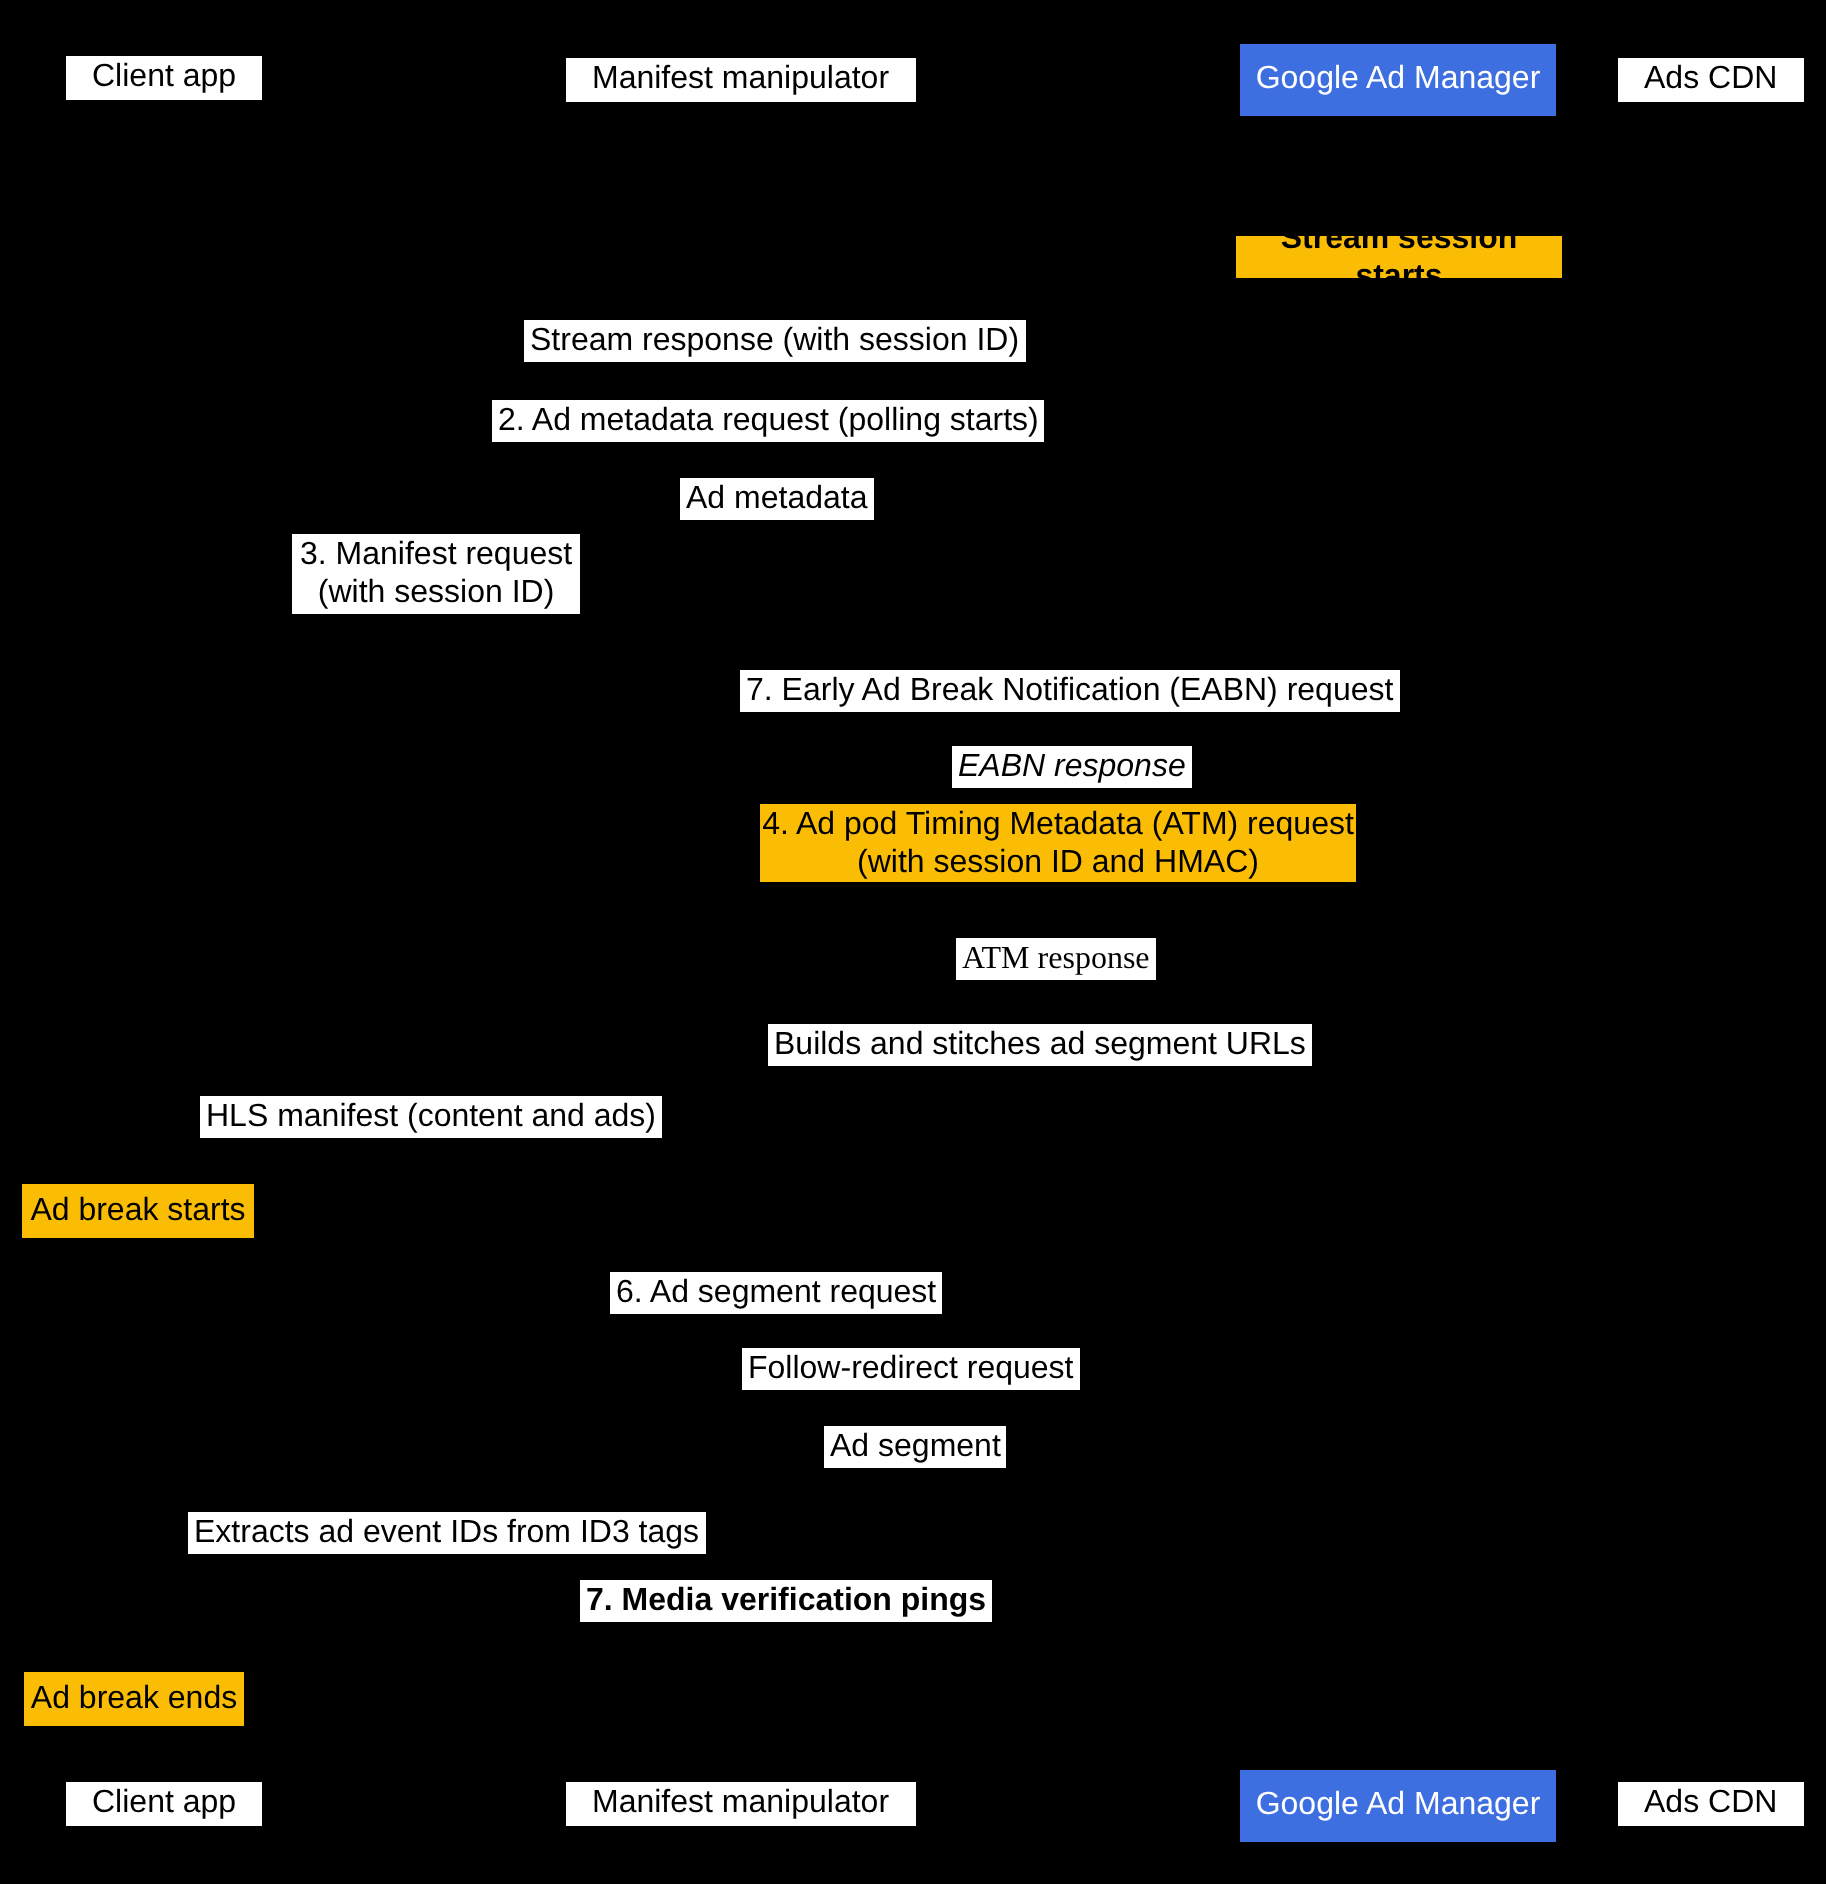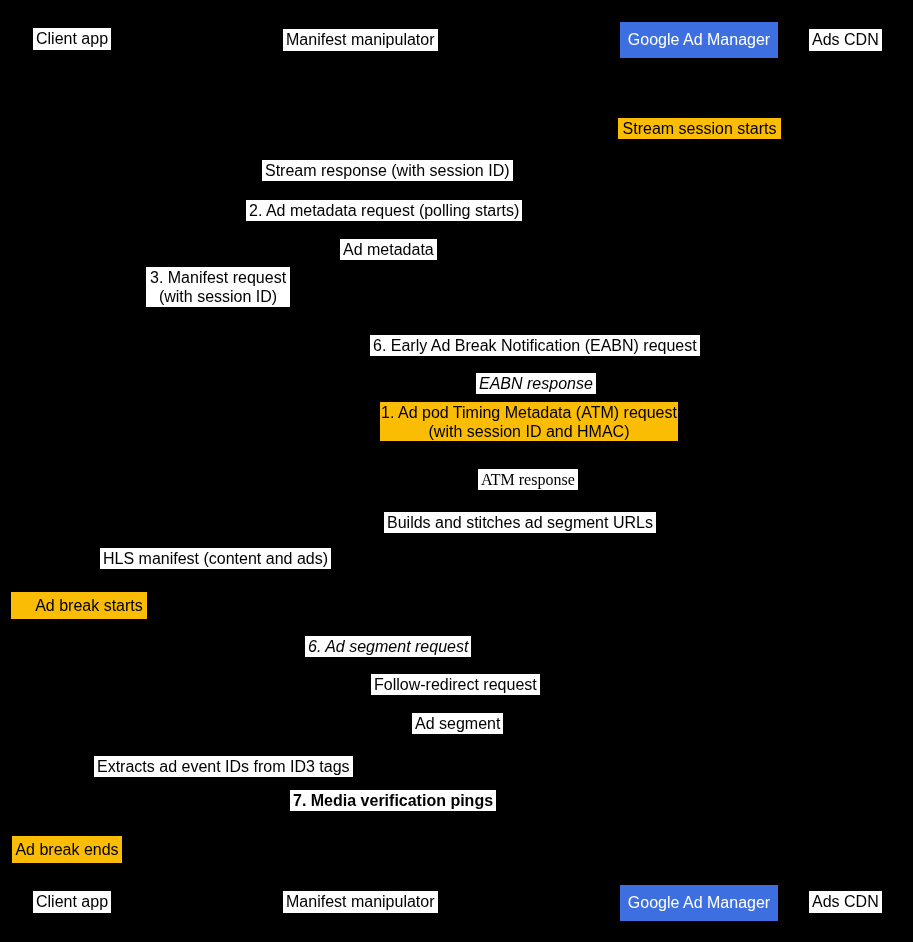--- a/index.html
+++ b/index.html
@@ -53,21 +53,21 @@
     text-align: center;
     white-space: pre-line;
     line-height: 19px;
   }
   
   .participant {
     position: absolute;
     background: var(--label-bg);
     color: var(--label-text);
     line-height: 22px;
-    padding: 0 3px;
+    padding: 0 13px;
     white-space: nowrap;
   }
   .participant.gam {
     background: var(--gam-bg);
     color: var(--gam-text);
     display: flex;
     align-items: center;
     justify-content: center;
     font-weight: 500;
     padding: 0;
@@ -77,47 +77,47 @@
 <body>
 
 <div class="canvas">
 
   <div class="participant" style="left:33px; top:28px;">Client app</div>
   <div class="participant" style="left:283px; top:29px;">Manifest manipulator</div>
   <div class="participant gam" style="left:620px; top:22px; width:158px; height:36px;">Google Ad Manager</div>
   <div class="participant" style="left:809px; top:29px;">Ads CDN</div>
 
 
-  <div class="note" style="left:618px; top:118px; width:163px; height:21px;">Stream session starts</div>
+  <div class="note" style="left:618px; top:118px; width:163px; height:21px;font-weight:bold;">Stream session starts</div>
 
   <div class="lbl" style="left:262px; top:160px;">Stream response (with session ID)</div>
 
   <div class="lbl" style="left:246px; top:200px;">2. Ad metadata request (polling starts)</div>
 
   <div class="lbl" style="left:340px; top:239px;text-align:center;">Ad metadata</div>
 
   <div class="lbl multiline" style="left:146px; top:267px;">3. Manifest request
 (with session ID)</div>
 
-  <div class="lbl" style="left:370px; top:335px;">6. Early Ad Break Notification (EABN) request</div>
+  <div class="lbl" style="left:370px; top:335px;">7. Early Ad Break Notification (EABN) request</div>
 
   <div class="lbl" style="left:476px; top:373px;font-style:italic;">EABN response</div>
 
-  <div class="note" style="left:380px; top:402px; width:298px; height:39px;">1. Ad pod Timing Metadata (ATM) request
+  <div class="note" style="left:380px; top:402px; width:298px; height:39px;">4. Ad pod Timing Metadata (ATM) request
 (with session ID and HMAC)</div>
 
   <div class="lbl" style="left:478px; top:469px;font-family:Liberation Serif, serif;">ATM response</div>
 
   <div class="lbl" style="left:384px; top:512px;">Builds and stitches ad segment URLs</div>
 
   <div class="lbl" style="left:100px; top:548px;">HLS manifest (content and ads)</div>
 
-  <div class="note" style="left:11px; top:592px; width:116px; height:27px;padding-left:20px;">Ad break starts</div>
+  <div class="note" style="left:11px; top:592px; width:116px; height:27px;">Ad break starts</div>
 
-  <div class="lbl" style="left:305px; top:636px;font-style:italic;">6. Ad segment request</div>
+  <div class="lbl" style="left:305px; top:636px;">6. Ad segment request</div>
 
   <div class="lbl" style="left:371px; top:674px;">Follow-redirect request</div>
 
   <div class="lbl" style="left:412px; top:713px;">Ad segment</div>
 
   <div class="lbl" style="left:94px; top:756px;">Extracts ad event IDs from ID3 tags</div>
 
   <div class="lbl" style="left:290px; top:790px;font-weight:bold;">7. Media verification pings</div>
 
   <div class="note" style="left:12px; top:836px; width:110px; height:27px;">Ad break ends</div>

